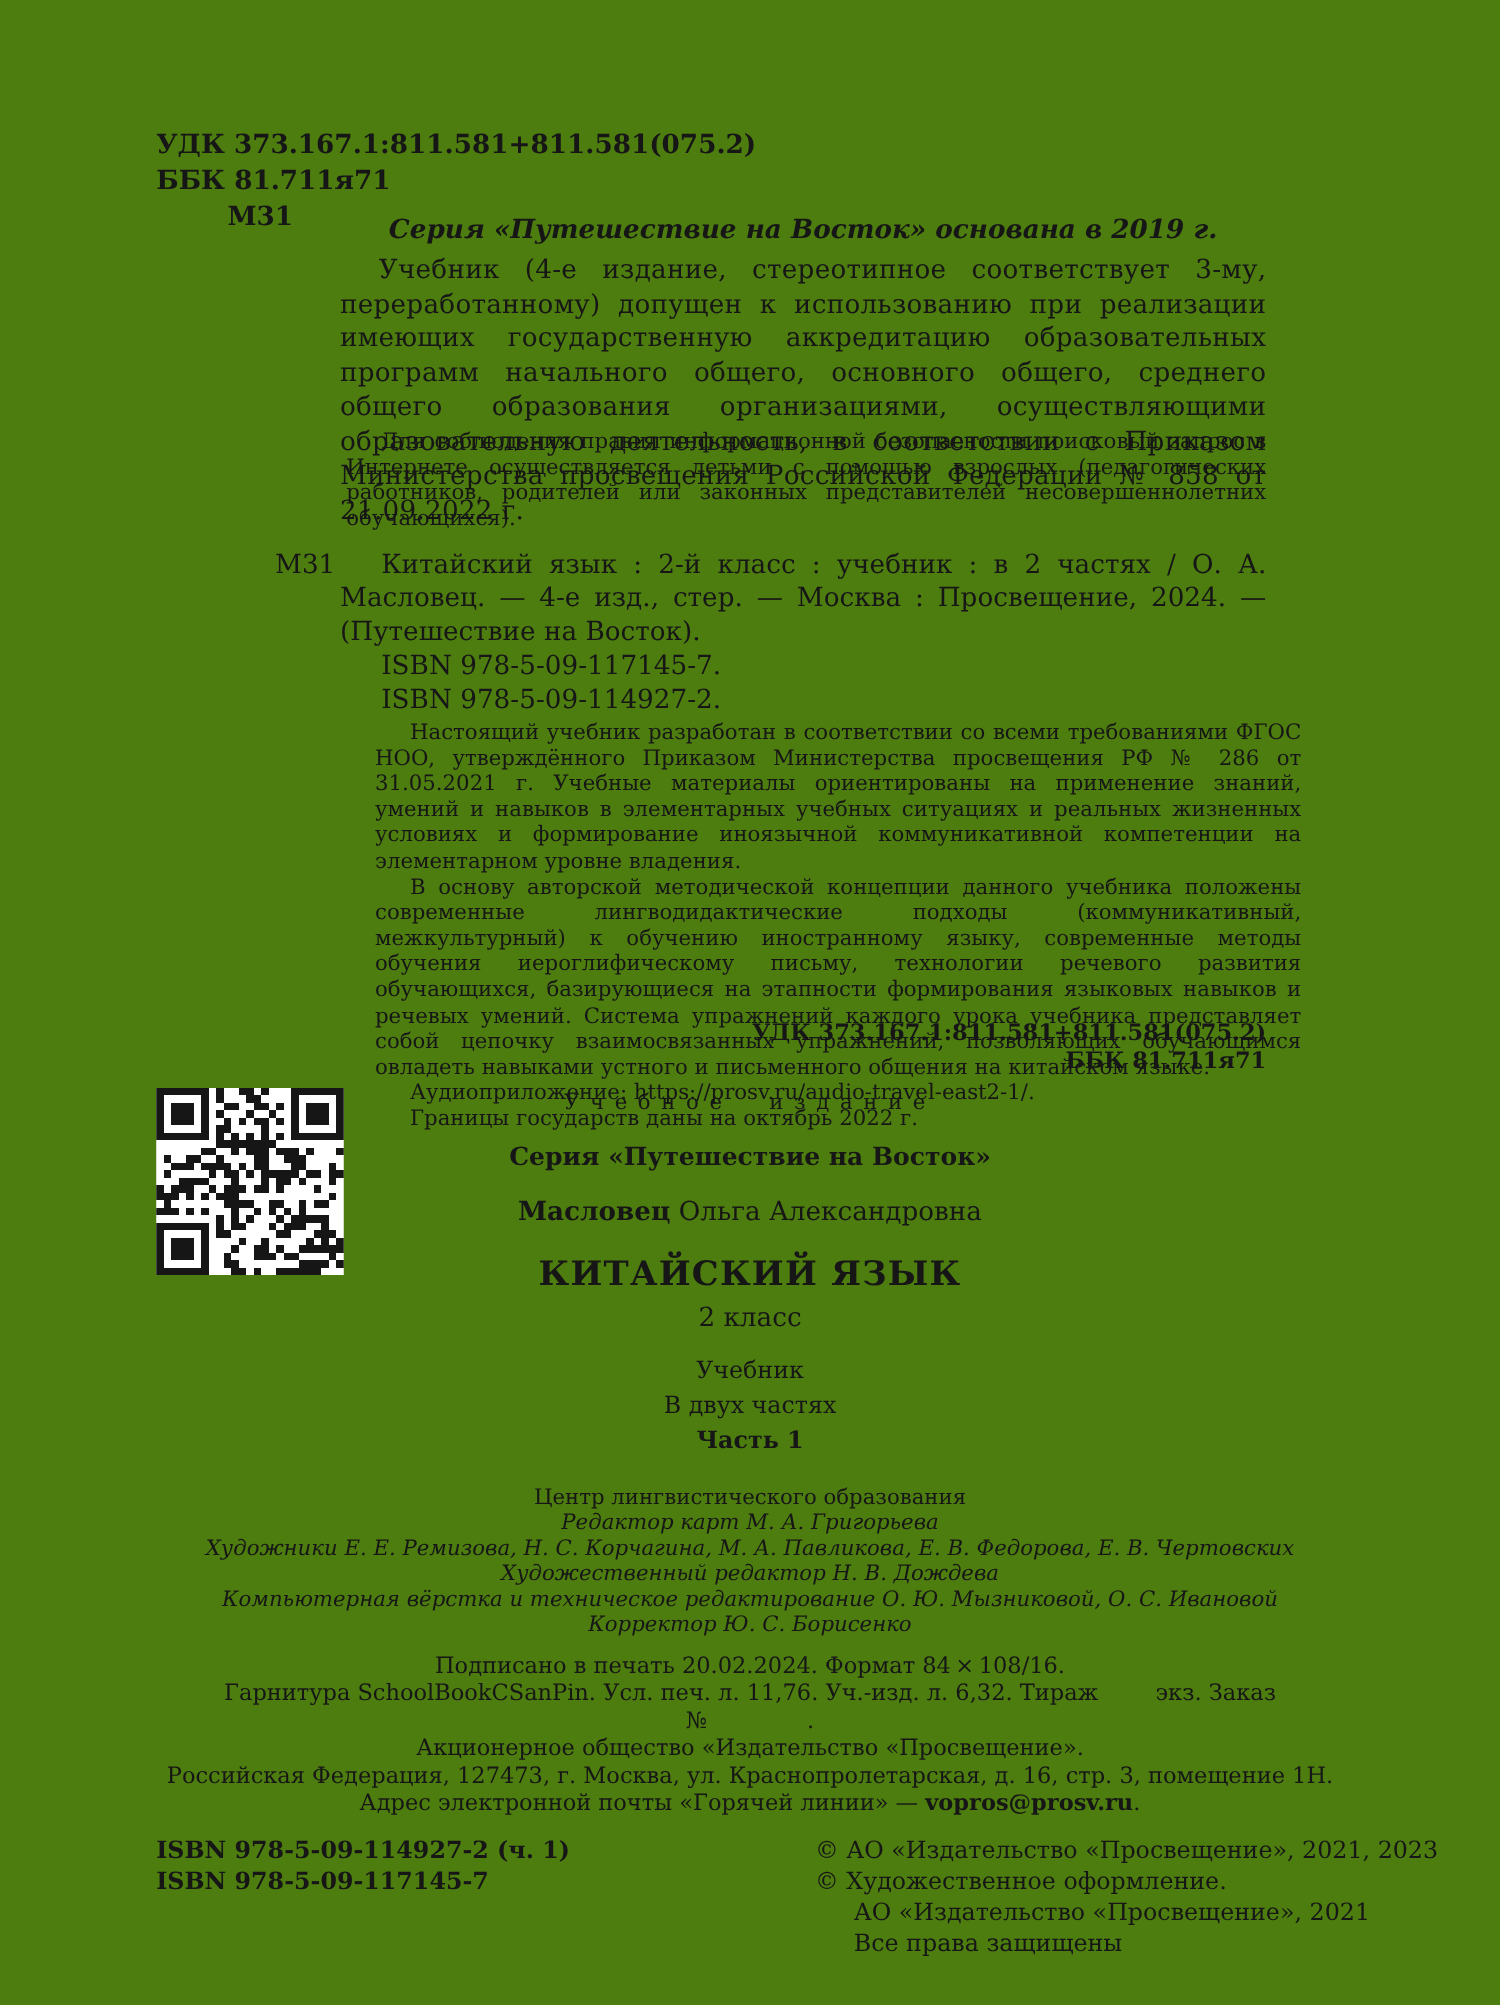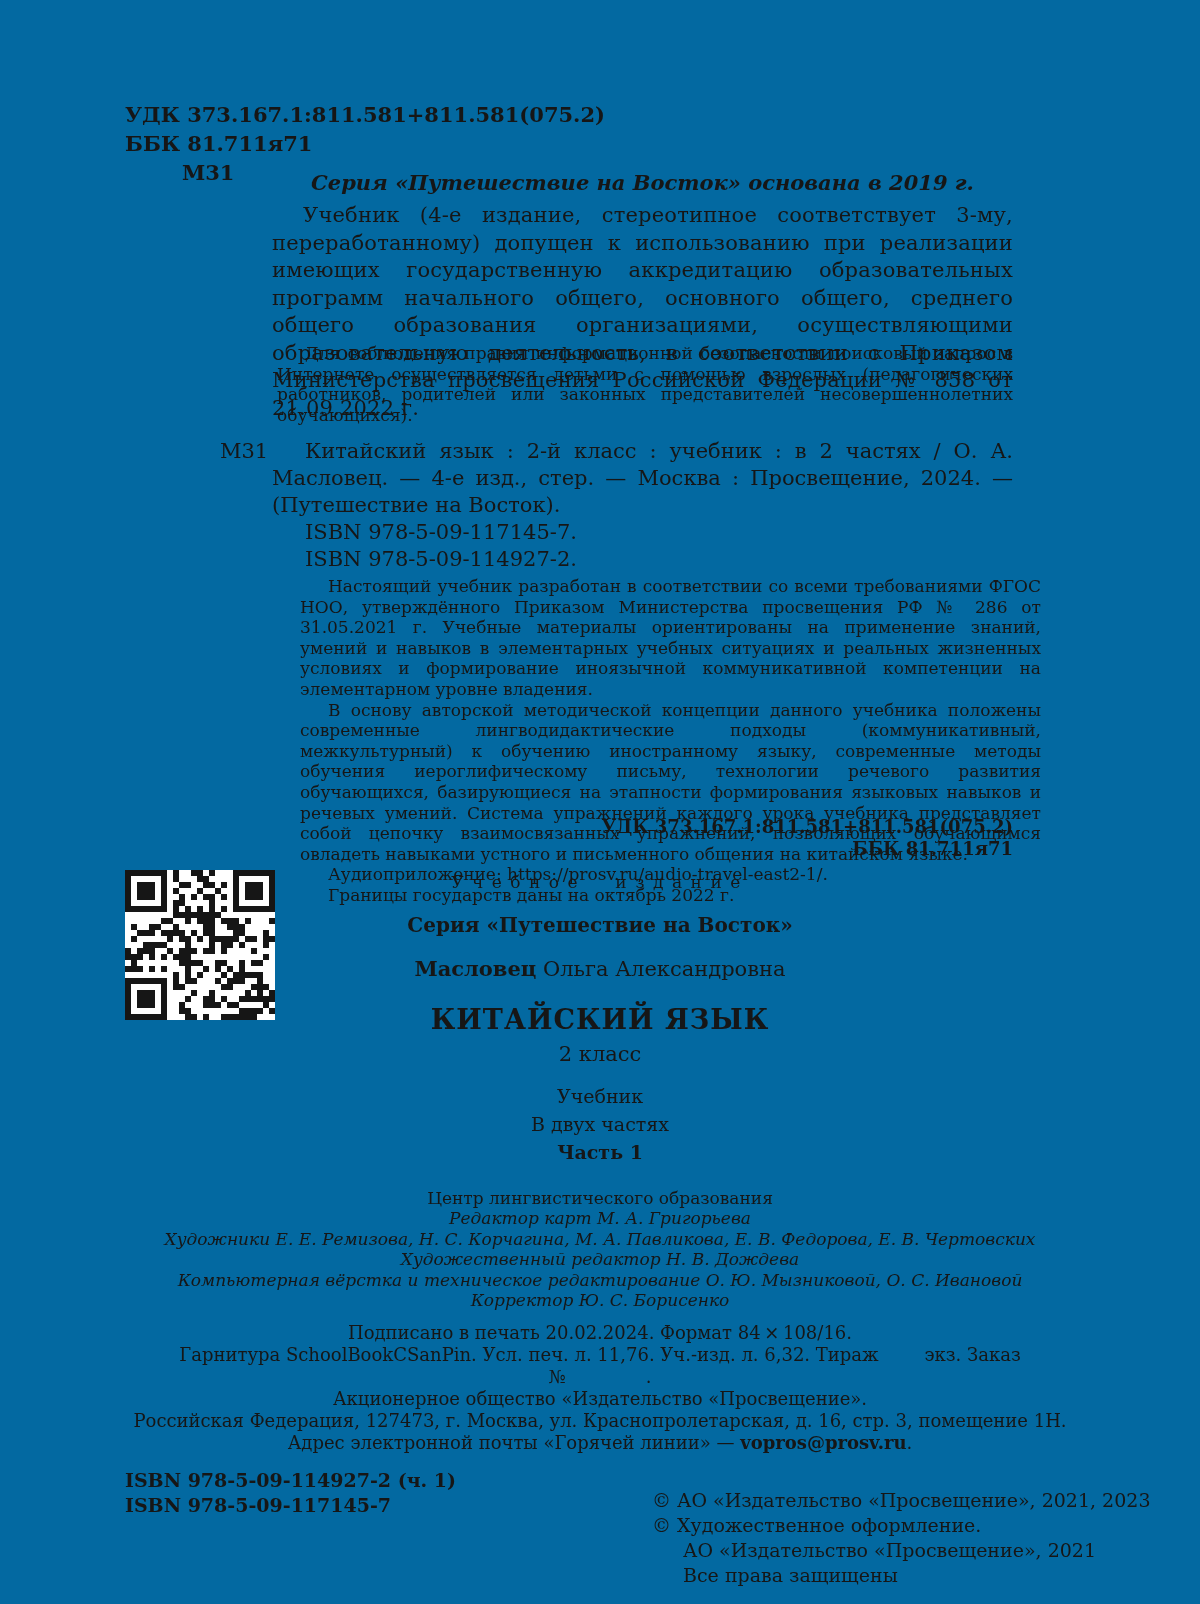--- a/index.html
+++ b/index.html
@@ -1,19 +1,19 @@
 <!DOCTYPE html>
 <html lang="ru"><head>
 <meta charset="utf-8">
 <style>
   html,body{margin:0;padding:0;background:#e8e8e8;}
   .page{
     position:relative;
     width:1200px;height:1604px;
-    background:#0369a1;
+    background:#4d7c0f;
     color:#161616;
     font-family:"DejaVu Serif","Liberation Serif",serif;
     overflow:hidden;
   }
   .abs{position:absolute;}
   .b{font-weight:bold;}
 
   
   .head-codes{left:125px;top:100px;font-size:21px;line-height:29px;font-weight:bold;}
   .head-codes .shelf{margin-left:57px;}
@@ -58,21 +58,21 @@
   .ed-type{margin-top:19px;font-size:19px;}
   .ed-parts{margin-top:6px;font-size:19px;}
   .ed-part{margin-top:6px;font-size:19px;font-weight:bold;}
   .ed-org{margin-top:25px;font-size:17px;}
   .credit{font-size:17px;line-height:20.5px;font-style:italic;}
   .press{margin-top:11px;font-size:18px;line-height:22px;}
   .press .gapline{white-space:pre-wrap;}
 
   
   .footer-isbn{left:125px;top:1468px;font-size:19px;line-height:25px;font-weight:bold;}
-  .footer-copy{left:652px;top:1468px;font-size:19px;line-height:25px;margin-top:20px;}
+  .footer-copy{left:652px;top:1468px;font-size:19px;line-height:25px;}
   .footer-copy .cp-indent{padding-left:31px;}
 </style>
 </head>
 <body>
 
 <div class="page">
 
   <div class="abs head-codes">
     <div>УДК 373.167.1:811.581+811.581(075.2)</div>
     <div>ББК 81.711я71</div>

